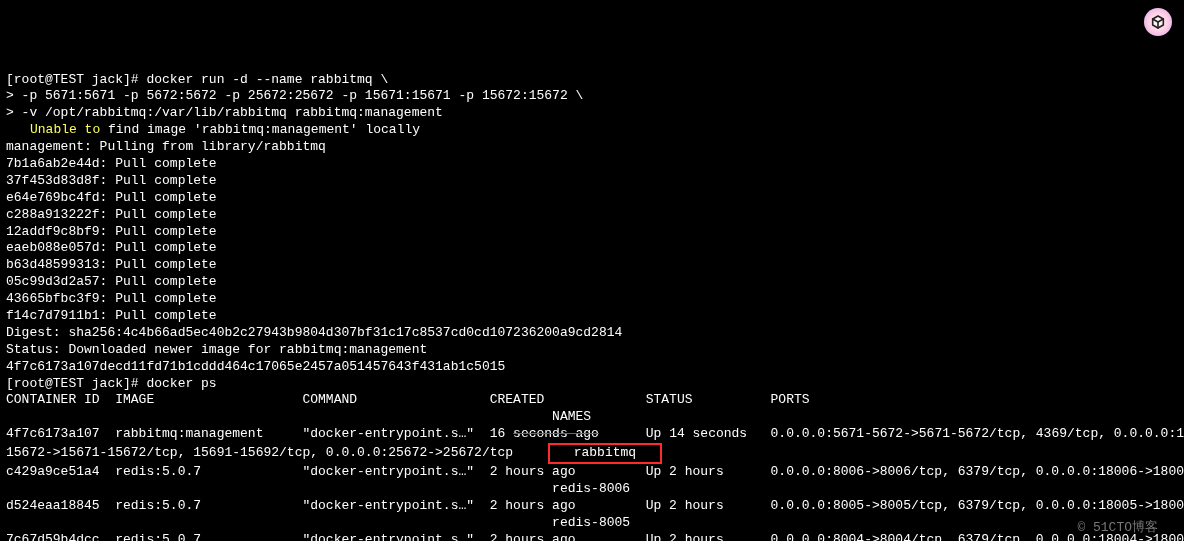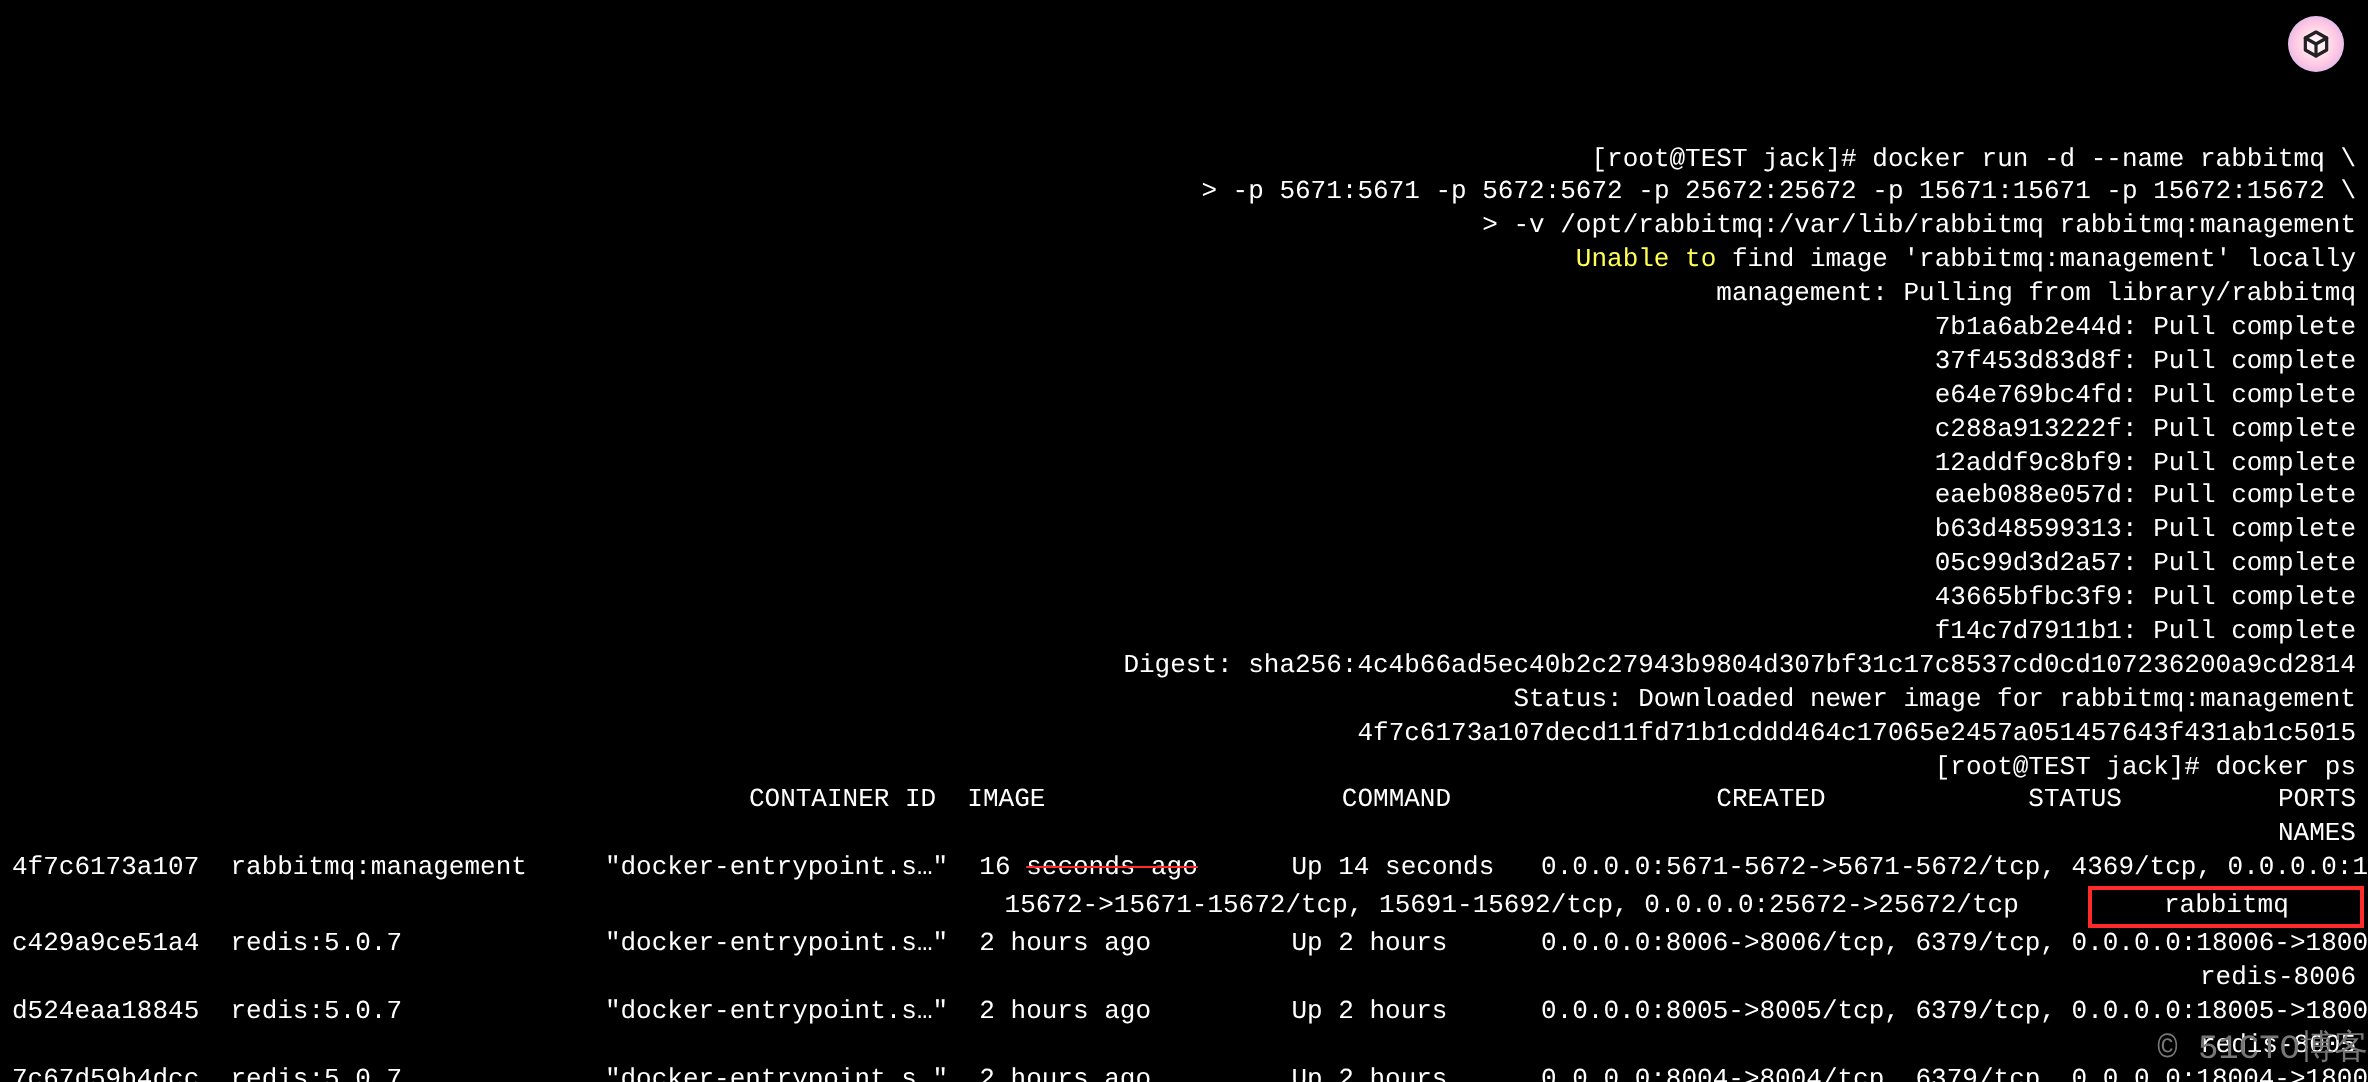--- a/index.html
+++ b/index.html
@@ -13,45 +13,45 @@
     padding: 4px 6px;
     width: 1184px;
     height: 541px;
     overflow: hidden;
     position: relative;
   }
   .yellow { color: #ffff55; margin-left: 24px; }
   .red-box {
     border: 2px solid #ff2a2a;
     display: inline-block;
-    padding: 0 20px;
+    padding: 0 8px;
     margin-left: -4px;
     margin-right: -4px;
   }
   .logo {
     position: absolute;
     top: 8px;
     right: 12px;
     width: 28px;
     height: 28px;
     border-radius: 50%;
     background: radial-gradient(circle at 50% 50%, #fff 0%, #ffc7e2 55%, #b7a9ff 100%);
     display: flex;
     align-items: center;
     justify-content: center;
   }
   .logo svg { width: 16px; height: 16px; }
   .watermark {
     position: absolute;
     bottom: 4px;
-    right: 0;
+    right: 26px;
     color: #777;
-    font-size: 17px;
+    font-size: 13px;
   }
-  .term-line { display: block; text-align: right; }
+  .term-line { display: block; }
 </style>
 </head>
 <body>
 
 
 
 <div id="term"><span class="term-line">[root@TEST jack]# docker run -d --name rabbitmq \</span><span class="term-line">&gt; -p 5671:5671 -p 5672:5672 -p 25672:25672 -p 15671:15671 -p 15672:15672 \</span><span class="term-line">&gt; -v /opt/rabbitmq:/var/lib/rabbitmq rabbitmq:management</span><span class="term-line"><span class="yellow">Unable to</span> find image 'rabbitmq:management' locally</span><span class="term-line">management: Pulling from library/rabbitmq</span><span class="term-line">7b1a6ab2e44d: Pull complete</span><span class="term-line">37f453d83d8f: Pull complete</span><span class="term-line">e64e769bc4fd: Pull complete</span><span class="term-line">c288a913222f: Pull complete</span><span class="term-line">12addf9c8bf9: Pull complete</span><span class="term-line">eaeb088e057d: Pull complete</span><span class="term-line">b63d48599313: Pull complete</span><span class="term-line">05c99d3d2a57: Pull complete</span><span class="term-line">43665bfbc3f9: Pull complete</span><span class="term-line">f14c7d7911b1: Pull complete</span><span class="term-line">Digest: sha256:4c4b66ad5ec40b2c27943b9804d307bf31c17c8537cd0cd107236200a9cd2814</span><span class="term-line">Status: Downloaded newer image for rabbitmq:management</span><span class="term-line">4f7c6173a107decd11fd71b1cddd464c17065e2457a051457643f431ab1c5015</span><span class="term-line">[root@TEST jack]# docker ps</span><span class="term-line">CONTAINER ID  IMAGE                   COMMAND                 CREATED             STATUS          PORTS</span><span class="term-line">                                                                      NAMES</span><span class="term-line">4f7c6173a107  rabbitmq:management     "docker-entrypoint.s…"  16 <span style="text-decoration:line-through;text-decoration-color:#ff2a2a;">seconds ago</span>      Up 14 seconds   0.0.0.0:5671-5672-&gt;5671-5672/tcp, 4369/tcp, 0.0.0.0:15671-</span><span class="term-line">15672-&gt;15671-15672/tcp, 15691-15692/tcp, 0.0.0.0:25672-&gt;25672/tcp     <span class="red-box">  rabbitmq  </span></span><span class="term-line">c429a9ce51a4  redis:5.0.7             "docker-entrypoint.s…"  2 hours ago         Up 2 hours      0.0.0.0:8006-&gt;8006/tcp, 6379/tcp, 0.0.0.0:18006-&gt;18006/tcp</span><span class="term-line">                                                                      redis-8006</span><span class="term-line">d524eaa18845  redis:5.0.7             "docker-entrypoint.s…"  2 hours ago         Up 2 hours      0.0.0.0:8005-&gt;8005/tcp, 6379/tcp, 0.0.0.0:18005-&gt;18005/tcp</span><span class="term-line">                                                                      redis-8005</span><span class="term-line">7c67d59b4dcc  redis:5.0.7             "docker-entrypoint.s…"  2 hours ago         Up 2 hours      0.0.0.0:8004-&gt;8004/tcp, 6379/tcp, 0.0.0.0:18004-&gt;18004/tcp</span></div>
 
 <div class="logo">
   <svg viewBox="0 0 24 24" fill="none" stroke="#222" stroke-width="2.4" stroke-linecap="round" stroke-linejoin="round">

